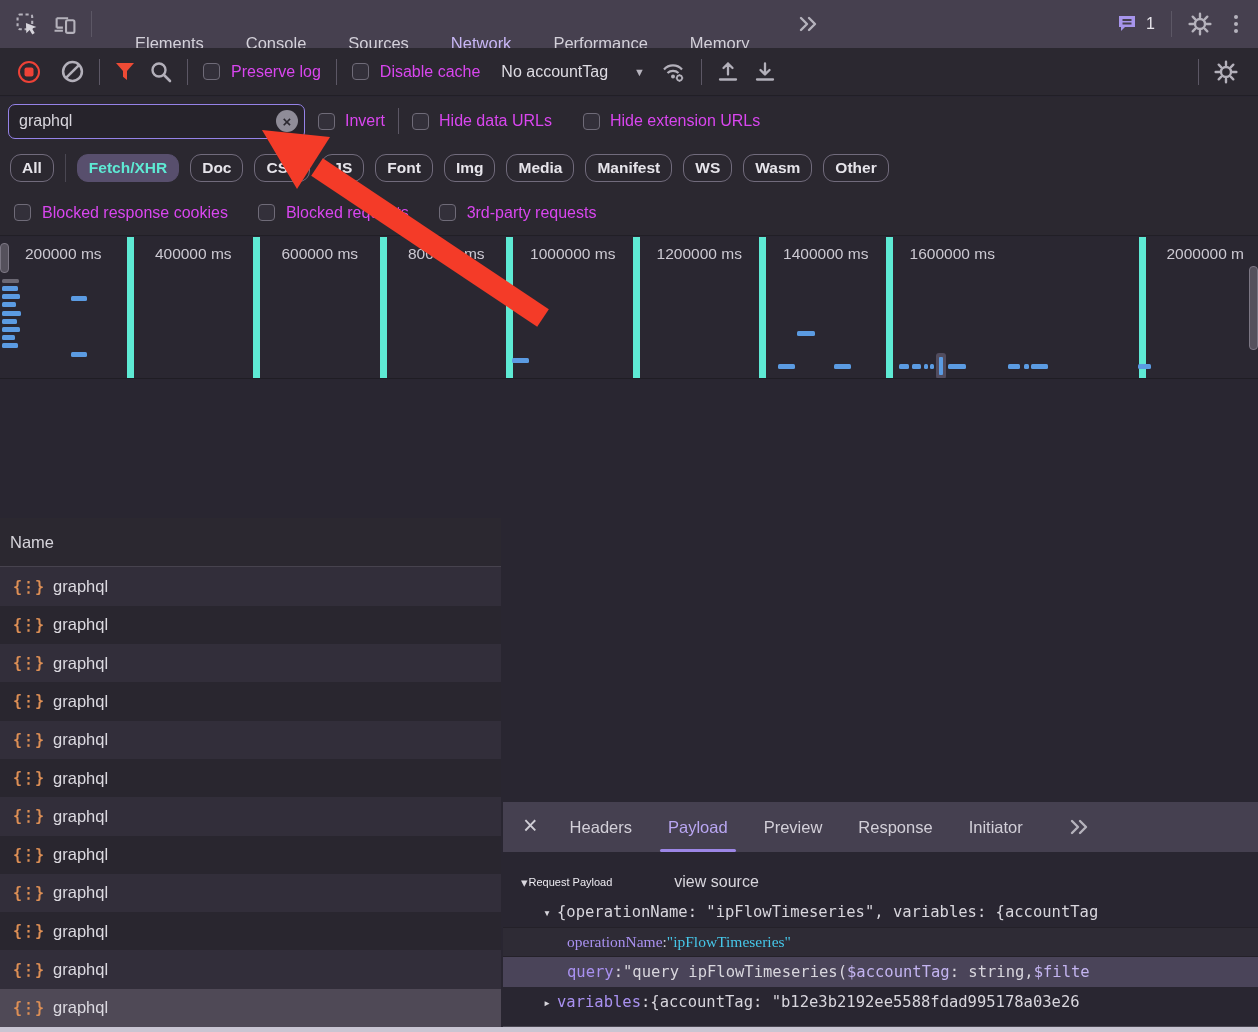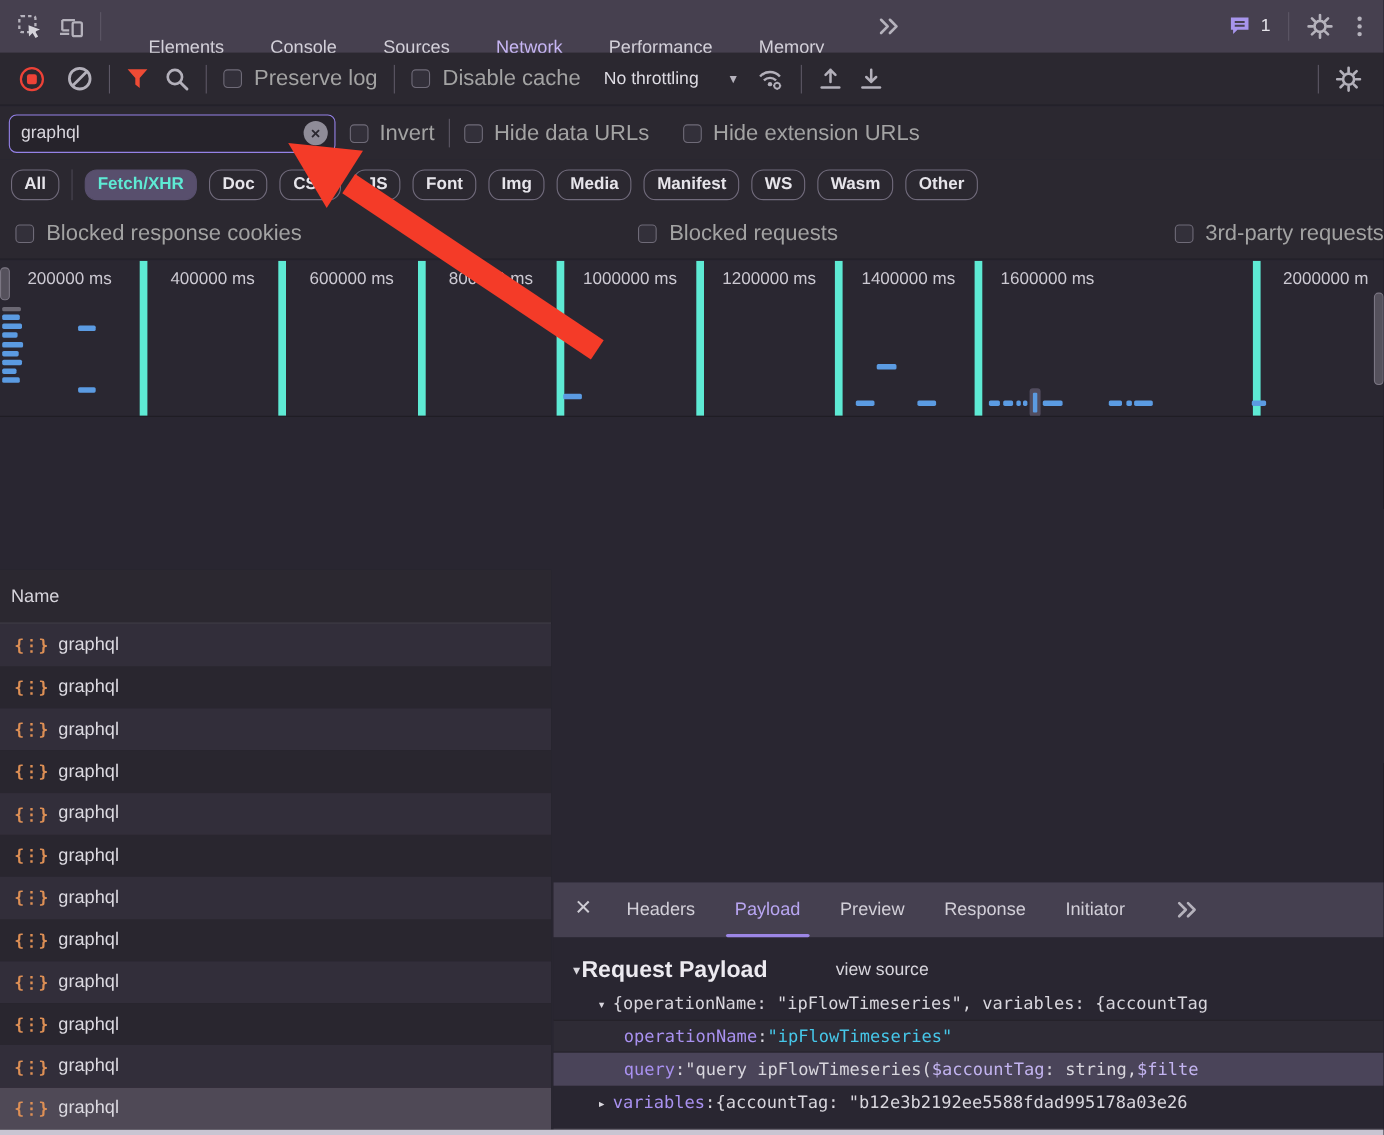--- a/index.html
+++ b/index.html
@@ -25,21 +25,21 @@
   .kebab i{width:4px;height:4px;border-radius:50%;background:#b6b3bd;}
 
   
   .toolbar{position:absolute;left:0;top:48px;width:100%;height:48px;background:#2b2830;
            border-bottom:1px solid #211f26;display:flex;align-items:center;gap:15px;padding:0 14px 0 18px;}
   .rec{width:22px;height:22px;border:2.5px solid #ee4237;border-radius:50%;position:relative;flex:none;}
   .rec::after{content:"";position:absolute;left:50%;top:50%;transform:translate(-50%,-50%);
               width:9px;height:9px;background:#ee4237;border-radius:2px;}
   .cbx{width:17px;height:17px;border:1.5px solid #6f6b78;border-radius:4px;background:#33303a;
        display:inline-block;flex:none;}
-  .cbl{display:flex;align-items:center;gap:11px;font-size:20px;color:#a3a3a3;white-space:nowrap;}
+  .cbl{display:flex;align-items:center;gap:11px;font-size:16px;color:#d946ef;white-space:nowrap;}
   .throttle{display:flex;align-items:center;gap:26px;font-size:16px;color:#dedce3;margin-left:6px;}
   .caret{font-size:11px;color:#b6b3bd;}
   .toolbar .grow{flex:1;}
   .icon-btn{display:flex;align-items:center;justify-content:center;flex:none;}
 
   
   .filterrow{position:absolute;left:0;top:97px;width:100%;height:48px;background:#2b2830;
              display:flex;align-items:center;gap:13px;padding-left:8px;}
   .filter-input{position:relative;width:297px;height:35px;flex:none;}
   .filter-input input{width:100%;height:100%;background:#26232b;border:1.5px solid #9582e8;
@@ -53,21 +53,21 @@
   
   .chiprow{position:absolute;left:0;top:145px;width:100%;height:45px;background:#2b2830;
            display:flex;align-items:center;gap:11px;padding-left:10px;}
   .chip{padding:4px 11px;border:1.5px solid #716b7c;border-radius:11px;font-size:15.5px;
         font-weight:600;color:#e6e4ea;white-space:nowrap;}
   .chip.sel{background:#584f6d;border-color:#584f6d;color:#5eead4;}
   .chiprow .vsep{height:28px;background:#4a4752;}
 
   
   .optrow{position:absolute;left:0;top:190px;width:100%;height:46px;background:#2b2830;
-          border-bottom:1px solid #211f26;display:flex;align-items:center;gap:30px;padding-left:14px;justify-content:space-between;}
+          border-bottom:1px solid #211f26;display:flex;align-items:center;gap:30px;padding-left:14px;}
 
   
   .timeline{position:absolute;left:0;top:237px;width:100%;height:142px;background:#2a2731;
             border-bottom:1px solid #1f1d24;overflow:hidden;}
   .tcol{position:absolute;top:0;bottom:0;border-left:7px solid #5eead4;}
   .tcol:first-child{border-left:none;}
   .tlabel{position:absolute;top:8px;width:100%;text-align:center;font-size:15.5px;color:#ccc9d2;
           white-space:nowrap;overflow:hidden;}
   .bar{position:absolute;border-radius:1.5px;}
   .bar.blue{background:#5b9be2;}
@@ -100,21 +100,21 @@
         font-size:16.5px;color:#d2cfd8;white-space:nowrap;}
   .dtab.sel{color:#b9a6f2;}
   .dtab.sel::after{content:"";position:absolute;left:10px;right:10px;bottom:0;height:3.5px;
         background:#9c86e6;border-radius:2px;}
 
   
   .payload{padding-top:15px;font-family:"DejaVu Sans Mono",monospace;font-size:15.5px;}
   .payload-title{display:flex;align-items:center;height:30px;padding-left:18px;
       font-family:"Liberation Sans","DejaVu Sans",sans-serif;}
   .payload-title .tri{font-size:13px;color:#d8d6dd;margin-right:1px;}
-  .payload-title .pt-label{font-size:21px;font-weight:bold;color:#eceaf0;}
+  .payload-title .pt-label{font-size:11px;font-weight:normal;color:#eceaf0;}
   .payload-title .pt-action{font-size:16px;color:#d8d6dd;margin-left:62px;}
   .prow{display:flex;align-items:center;height:30px;white-space:nowrap;overflow:hidden;}
   .prow .tri{font-size:12.5px;color:#d8d6dd;width:20px;text-align:center;flex:none;}
   .prow.banded{background:#2e2b35;border-top:1px solid #242129;border-bottom:1px solid #242129;}
   .prow.sel{background:#4a4459;}
   .pkey{color:#a991f0;}
   .pplain{color:#d8d6dd;}
   .pstring{color:#46c7e9;}
   .pvar{color:#c3b4f0;}
   .payload-divider{margin-top:9px;border-top:1.5px solid #4a4752;}
@@ -205,21 +205,21 @@
     <label class="cbl">
       <span class="cbx"></span>
       <span>Preserve log</span>
     </label>
     <span class="vsep"></span>
     <label class="cbl">
       <span class="cbx"></span>
       <span>Disable cache</span>
     </label>
     <span class="throttle">
-      <span>No throttling</span>
+      <span>No accountTag</span>
       <span class="caret">▼</span>
     </span>
     <span class="icon-btn">
       <svg class="ic" width="26" height="23" viewBox="0 0 26 22">
         <path d="M4 9 a12 12 0 0 1 18 0" fill="none" stroke="#b3b0ba" stroke-width="2.2"></path>
         <path d="M7.5 12.5 a8 8 0 0 1 11 0" fill="none" stroke="#b3b0ba" stroke-width="2.2"></path>
         <circle cx="13" cy="16" r="2" fill="#b3b0ba"></circle>
         <circle cx="19.5" cy="17.5" r="2.6" fill="none" stroke="#b3b0ba" stroke-width="1.6"></circle>
         <path d="M19.5 13.8 v1.4 M19.5 19.8 v1.4 M15.8 17.5 h1.4 M21.8 17.5 h1.4" stroke="#b3b0ba" stroke-width="1.4"></path>
       </svg>
@@ -430,21 +430,21 @@
         <div class="payload-title">
           <span class="tri">▾</span>
           <span class="pt-label">Request Payload</span>
           <span class="pt-action">view source</span>
         </div>
         <div id="payload-rows">
             <div class="prow" style="padding-left: 34px;">
               <span class="tri">▾</span>
               <span class="pplain">{operationName: "ipFlowTimeseries", variables: {accountTag</span>
             </div>
-            <div class="prow banded" style="padding-left: 64px;">
+            <div class="prow banded" style="padding-left: 64px; font-family: Liberation Serif, serif;">
               <span class="pkey">operationName</span>
               <span class="pplain">: </span>
               <span class="pstring">"ipFlowTimeseries"</span>
             </div>
             <div class="prow sel" style="padding-left: 64px;">
               <span class="pkey">query</span>
               <span class="pplain">: </span>
               <span class="pplain">"query ipFlowTimeseries(</span>
               <span class="pvar">$accountTag</span>
               <span class="pplain">: string, </span>

